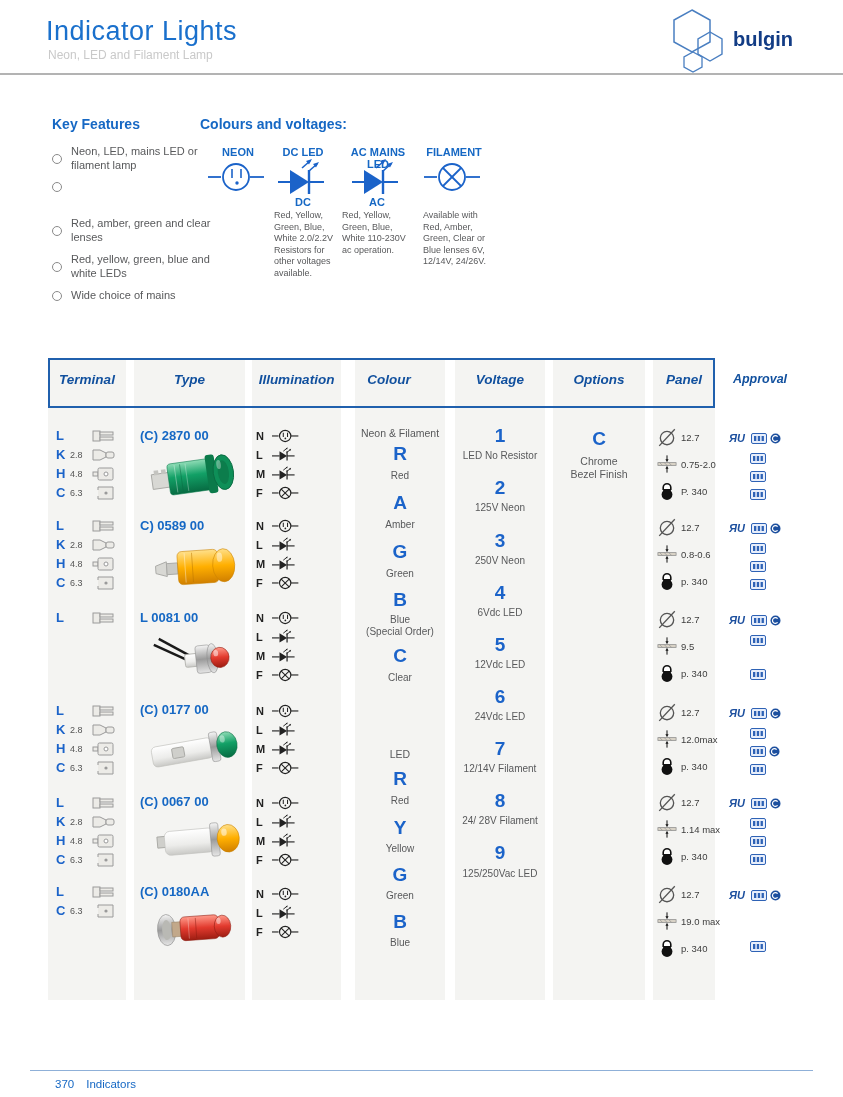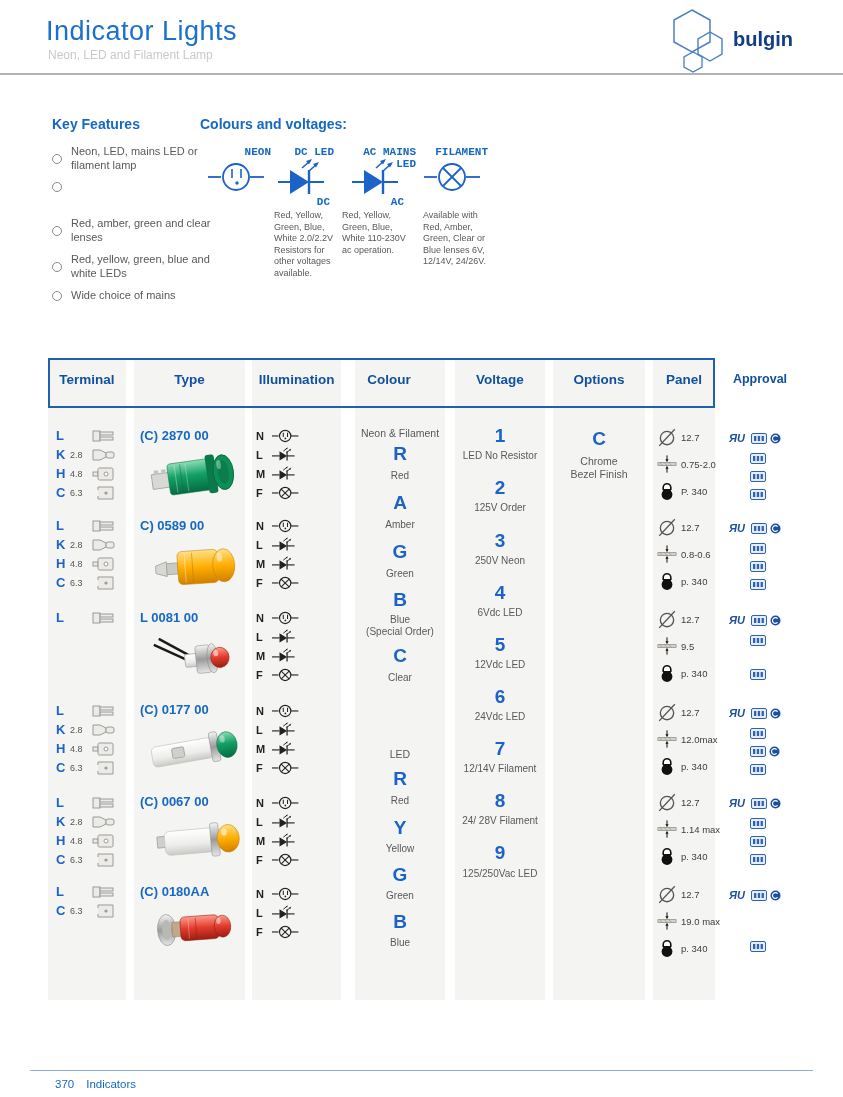--- a/index.html
+++ b/index.html
@@ -12,26 +12,26 @@
   .header-rule{left:0;top:73px;width:843px;height:2px;background:#b3b3b3;}
   .brand-text{left:733px;top:28px;font-size:20px;font-weight:bold;color:#123c85;}
   
   .kf-heading{left:52px;top:116px;font-size:14px;font-weight:bold;color:#1668c4;}
   .kf-item{left:52px;width:160px;font-size:11px;line-height:13.5px;color:#58595b;}
   .kf-bullet{display:inline-block;width:8px;height:8px;border:1.3px solid #8a8a8a;border-radius:50%;
              margin-right:9px;vertical-align:top;margin-top:1px;flex:none;}
   .kf-row{display:flex;align-items:center;}
   
   .cv-heading{left:200px;top:116px;font-size:14px;font-weight:bold;color:#1668c4;}
-  .cv-name{font-size:11px;font-weight:bold;color:#1668c4;text-align:right;font-family:Liberation Mono, monospace;}
+  .cv-name{font-size:11px;font-weight:bold;color:#1668c4;text-align:center;}
   .cv-desc{font-size:9px;line-height:11.5px;color:#58595b;}
   
   .colbg{top:358px;height:642px;background:#f4f4f2;}
   .thead-box{left:48px;top:358px;width:667px;height:50px;border:2px solid #2060ad;box-sizing:border-box;}
-  .th{top:372px;font-size:13.5px;font-weight:bold;color:#11509e;text-align:center;}
+  .th{top:372px;font-size:13.5px;font-weight:bold;color:#11509e;text-align:center;font-style:italic;}
   
   .tl{display:flex;align-items:center;height:19px;}
   .tl .tlet{width:14px;font-size:13px;font-weight:bold;color:#1b63c9;}
   .tl .tsize{width:22px;font-size:9px;color:#555;}
   .ticon{width:26px;height:16px;flex:none;}
   
   .tcode{font-size:13px;font-weight:bold;color:#1668c4;}
   
   .il{display:flex;align-items:center;height:19px;}
   .il .ilet{width:16px;font-size:11px;font-weight:bold;color:#222;}
@@ -661,21 +661,21 @@
   <div class="abs bigletter" style="left:355px;top:817px">Y</div>
   <div class="abs smalldesc" style="left:355px;top:843px">Yellow</div>
   <div class="abs bigletter" style="left:355px;top:864px">G</div>
   <div class="abs smalldesc" style="left:355px;top:890px">Green</div>
   <div class="abs bigletter" style="left:355px;top:911px">B</div>
   <div class="abs smalldesc" style="left:355px;top:937px">Blue</div>
 
   <div class="abs bigletter" style="left:455px;top:425px">1</div>
   <div class="abs smalldesc" style="left:455px;top:450px">LED No Resistor</div>
   <div class="abs bigletter" style="left:455px;top:477px">2</div>
-  <div class="abs smalldesc" style="left:455px;top:502px">125V Order</div>
+  <div class="abs smalldesc" style="left:455px;top:502px">125V Neon</div>
   <div class="abs bigletter" style="left:455px;top:530px">3</div>
   <div class="abs smalldesc" style="left:455px;top:555px">250V Neon</div>
   <div class="abs bigletter" style="left:455px;top:582px">4</div>
   <div class="abs smalldesc" style="left:455px;top:607px">6Vdc LED</div>
   <div class="abs bigletter" style="left:455px;top:634px">5</div>
   <div class="abs smalldesc" style="left:455px;top:659px">12Vdc LED</div>
   <div class="abs bigletter" style="left:455px;top:686px">6</div>
   <div class="abs smalldesc" style="left:455px;top:711px">24Vdc LED</div>
   <div class="abs bigletter" style="left:455px;top:738px">7</div>
   <div class="abs smalldesc" style="left:455px;top:763px">12/14V Filament</div>

